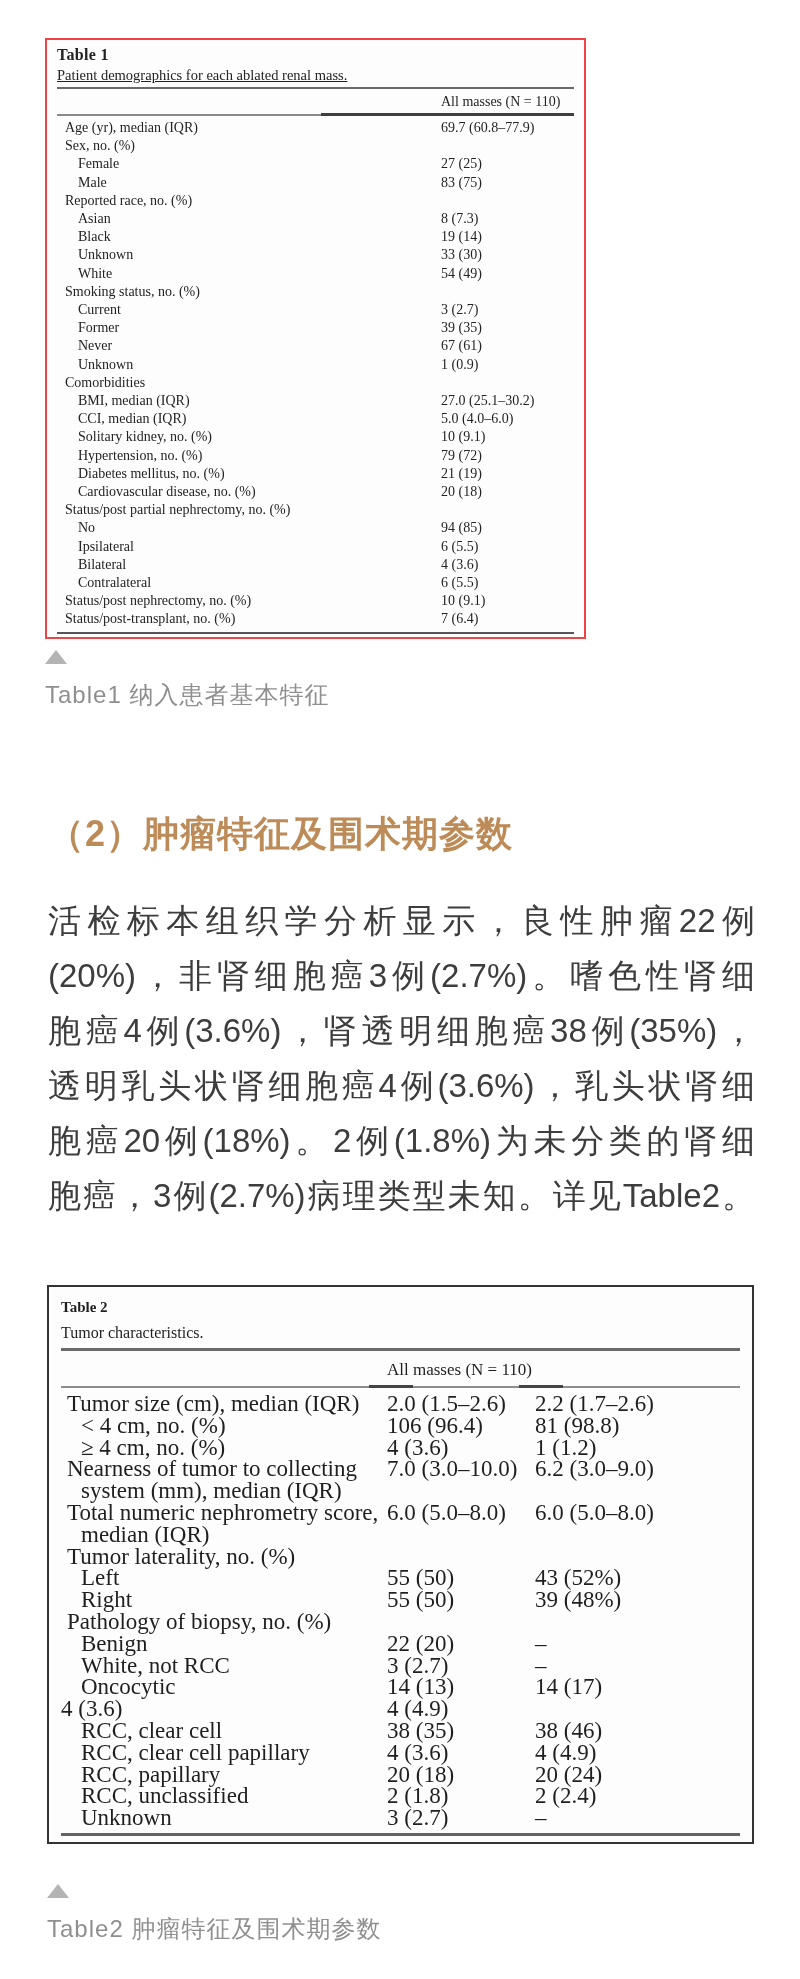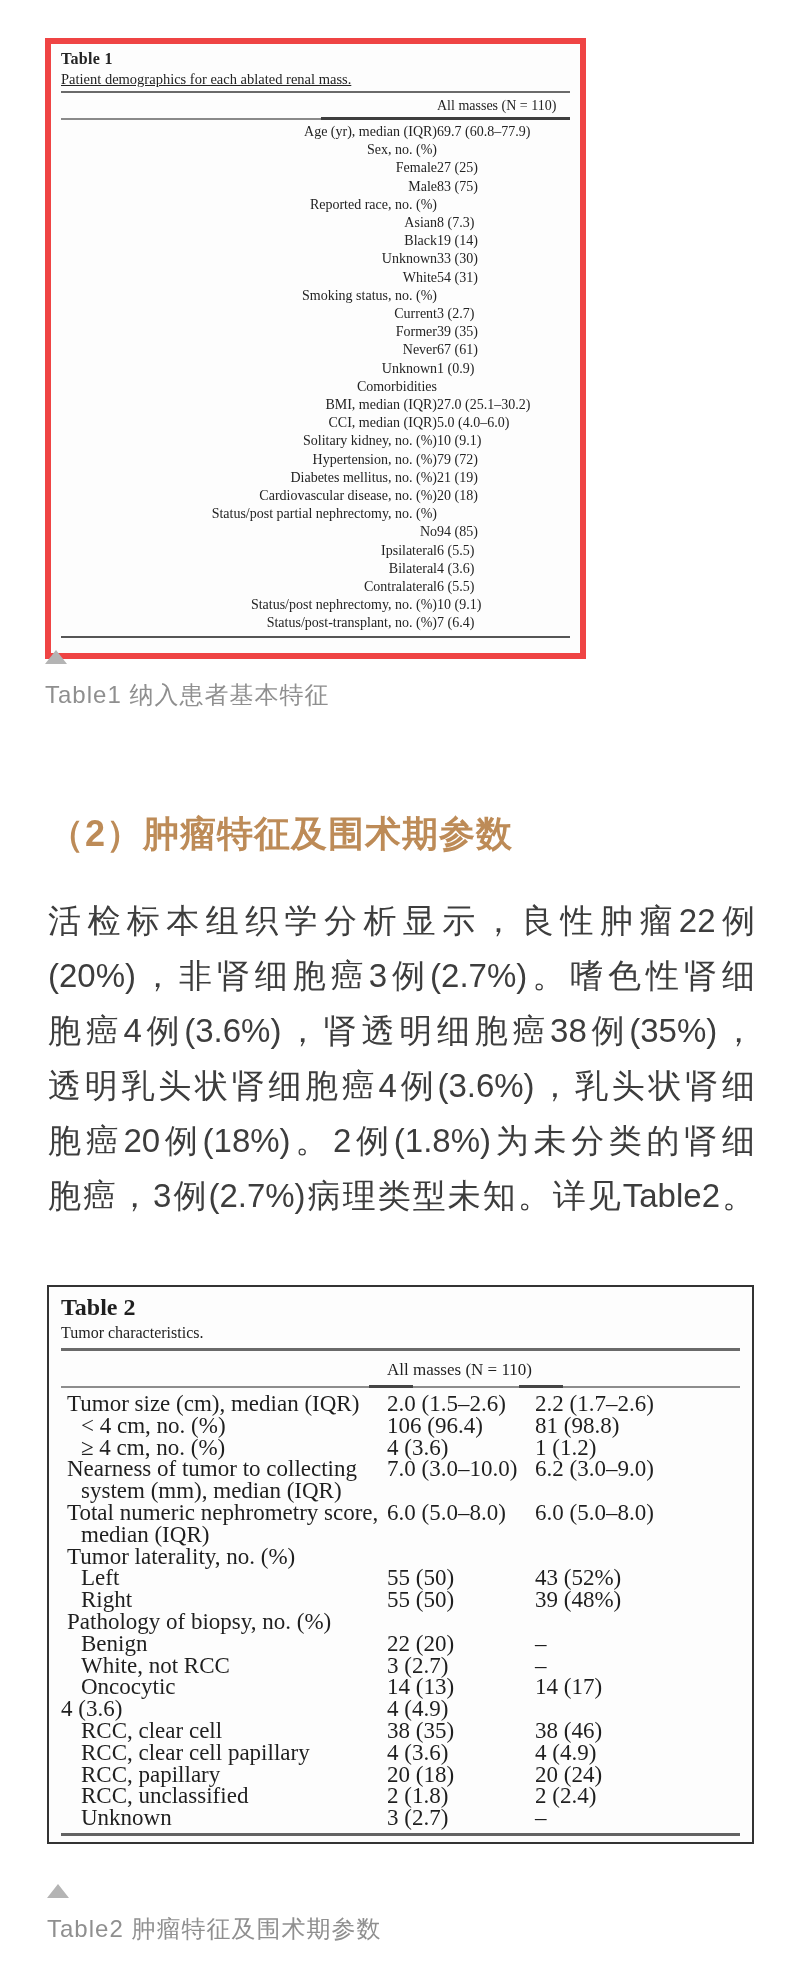--- a/index.html
+++ b/index.html
@@ -8,36 +8,36 @@
     font-family:"Liberation Sans","DejaVu Sans",sans-serif;
   }
   
   .tbl-box{
     font-family:"Liberation Serif","DejaVu Serif",serif;
     color:#232323;
     background:#fdfdfd;
   }
   
   .t1-wrap{position:absolute;left:45px;top:38px;width:541px;}
-  .t1-box{border:6px solid #ef4444;padding:5px 10px 15px 10px;}
+  .t1-box{border:2px solid #ef4444;padding:5px 10px 3px 10px;}
   .t1-title{font-size:16px;font-weight:bold;letter-spacing:.3px;line-height:20px;}
   .t1-sub{font-size:14.5px;line-height:18px;margin-top:1px;text-decoration:underline;}
   .t1-toprule{height:2px;background:#6a6a6a;margin-top:3px;}
   .t1-head{display:grid;grid-template-columns:1fr 133px;padding:4px 0 3px;font-size:14px;line-height:18px;}
   .t1-headrule{position:relative;height:2px;background:#8a8a8a;}
   .t1-headrule::after{content:"";position:absolute;right:0;top:-1px;width:49%;height:3px;background:#3f3f3f;}
   .t1-body{padding-top:3px;}
   .t1-row{display:grid;grid-template-columns:1fr 133px;font-size:14px;line-height:18.2px;align-items:start;}
-  .t1-row .lbl{padding-left:8px;text-align:right;}
+  .t1-row .lbl{padding-left:8px;}
   .t1-row.ind .lbl{padding-left:21px;}
   .t1-bottomrule{height:2px;background:#555;margin-top:3px;}
   
   .t2-wrap{position:absolute;left:47px;top:1285px;width:707px;}
   .t2-box{border:2px solid #333;padding:8px 12px 6px 12px;color:#1f1f1f;}
-  .t2-title{font-size:24px;font-weight:bold;line-height:24px;}
+  .t2-title{font-size:15px;font-weight:bold;line-height:24px;}
   .t2-sub{font-size:16px;line-height:23px;margin-top:2px;}
   .t2-toprule{height:3px;background:#6a6a6a;margin-top:4px;}
   .t2-head{display:grid;grid-template-columns:326px 148px 1fr;padding:7px 0 5px;font-size:17px;line-height:23px;}
   .t2-headrule{position:relative;height:2px;background:#8d8d8d;}
   .t2-headrule::before{content:"";position:absolute;left:308px;top:-1px;width:44px;height:3px;background:#454545;}
   .t2-headrule::after{content:"";position:absolute;left:458px;top:-1px;width:44px;height:3px;background:#454545;}
   .t2-body{padding-top:5px;}
   .t2-row{display:grid;grid-template-columns:326px 148px 1fr;font-size:23px;line-height:21.8px;align-items:start;}
   .t2-row .lbl{padding-left:20px;text-indent:-14px;}
   .t2-row.ind .lbl{padding-left:34px;}
@@ -102,21 +102,21 @@
     <span class="val">19 (14)</span>
   </div>
 
   <div class="t1-row ind">
     <span class="lbl">Unknown</span>
     <span class="val">33 (30)</span>
   </div>
 
   <div class="t1-row ind">
     <span class="lbl">White</span>
-    <span class="val">54 (31)</span>
+    <span class="val">54 (49)</span>
   </div>
 
   <div class="t1-row">
     <span class="lbl">Smoking status, no. (%)</span>
     <span class="val"></span>
   </div>
 
   <div class="t1-row ind">
     <span class="lbl">Current</span>
     <span class="val">3 (2.7)</span>

